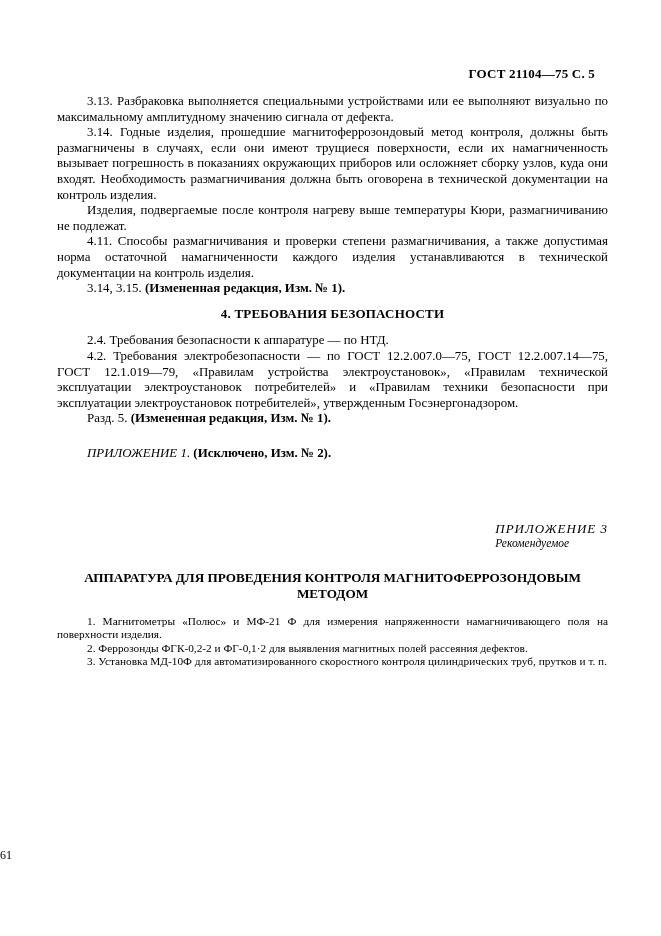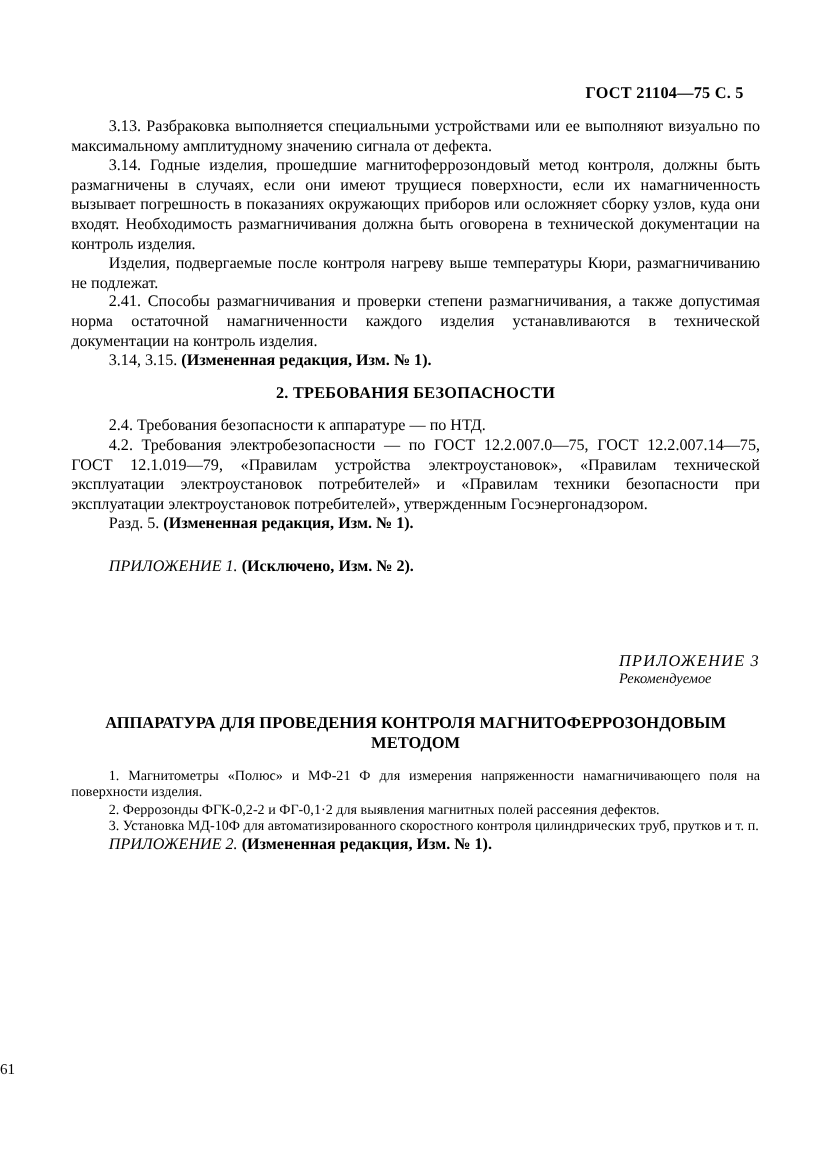--- a/index.html
+++ b/index.html
@@ -105,43 +105,42 @@
 
 <div class="page">
 
   <div class="running-header">ГОСТ 21104—75 С. 5</div>
 
   <div class="content">
 
     <p class="para">3.13. Разбраковка выполняется специальными устройствами или ее выполняют визуально по максимальному амплитудному значению сигнала от дефекта.</p>
     <p class="para">3.14. Годные изделия, прошедшие магнитоферрозондовый метод контроля, должны быть размагничены в случаях, если они имеют трущиеся поверхности, если их намагниченность вызывает погрешность в показаниях окружающих приборов или осложняет сборку узлов, куда они входят. Необходимость размагничивания должна быть оговорена в технической документации на контроль изделия.</p>
     <p class="para">Изделия, подвергаемые после контроля нагреву выше температуры Кюри, размагничиванию не подлежат.</p>
-    <p class="para">2.41. Способы размагничивания и проверки степени размагничивания, а также допустимая норма остаточной намагниченности каждого изделия устанавливаются в технической документации на контроль изделия.</p>
+    <p class="para">4.11. Способы размагничивания и проверки степени размагничивания, а также допустимая норма остаточной намагниченности каждого изделия устанавливаются в технической документации на контроль изделия.</p>
     <p class="para"><span>3.14, 3.15. </span><span class="bold">(Измененная редакция, Изм. № 1).</span></p>
 
-    <p class="para section-heading">2. ТРЕБОВАНИЯ БЕЗОПАСНОСТИ</p>
+    <p class="para section-heading">4. ТРЕБОВАНИЯ БЕЗОПАСНОСТИ</p>
 
     <p class="para">2.4. Требования безопасности к аппаратуре — по НТД.</p>
     <p class="para">4.2. Требования электробезопасности — по ГОСТ 12.2.007.0—75, ГОСТ 12.2.007.14—75, ГОСТ 12.1.019—79, «Правилам устройства электроустановок», «Правилам технической эксплуатации электроустановок потребителей» и «Правилам техники безопасности при эксплуатации электроустановок потребителей», утвержденным Госэнергонадзором.</p>
     <p class="para"><span>Разд. 5. </span><span class="bold">(Измененная редакция, Изм. № 1).</span></p>
 
     <p class="para annex1-line"><span class="italic">ПРИЛОЖЕНИЕ 1. </span><span class="bold">(Исключено, Изм. № 2).</span></p>
 
     <div class="annex2-head">
       <div class="annex2-label">ПРИЛОЖЕНИЕ 3</div>
       <div class="annex2-sublabel">Рекомендуемое</div>
     </div>
 
     <p class="para annex-title">АППАРАТУРА ДЛЯ ПРОВЕДЕНИЯ КОНТРОЛЯ МАГНИТОФЕРРОЗОНДОВЫМ МЕТОДОМ</p>
 
     <div class="annex-list">
       <p class="para">1. Магнитометры «Полюс» и МФ-21 Ф для измерения напряженности намагничивающего поля на поверхности изделия.</p>
       <p class="para">2. Феррозонды ФГК-0,2-2 и ФГ-0,1·2 для выявления магнитных полей рассеяния дефектов.</p>
       <p class="para">3. Установка МД-10Ф для автоматизированного скоростного контроля цилиндрических труб, прутков и т. п.</p>
     </div>
 
-    <p class="annex-amend"><span class="italic">ПРИЛОЖЕНИЕ 2. </span><span class="bold">(Измененная редакция, Изм. № 1).</span></p>
 
   </div>
 
   <div class="page-number">61</div>
 
 </div>
 
 </body></html>

